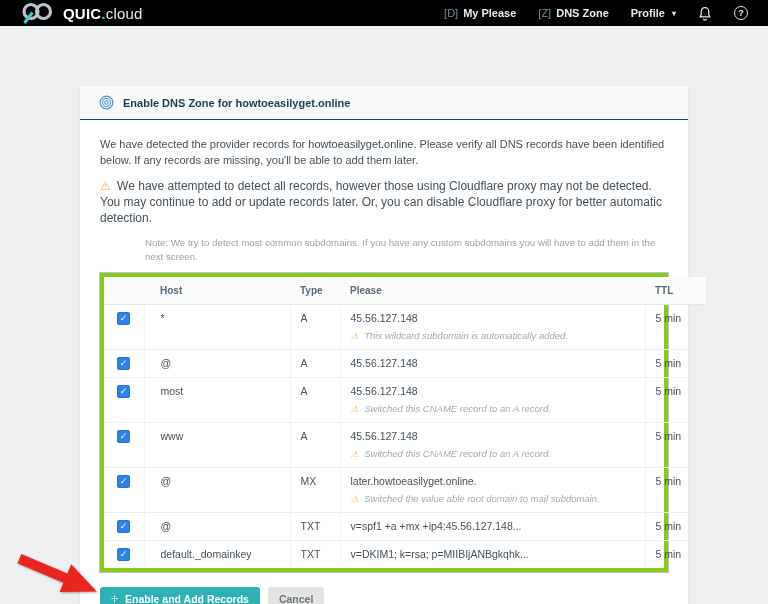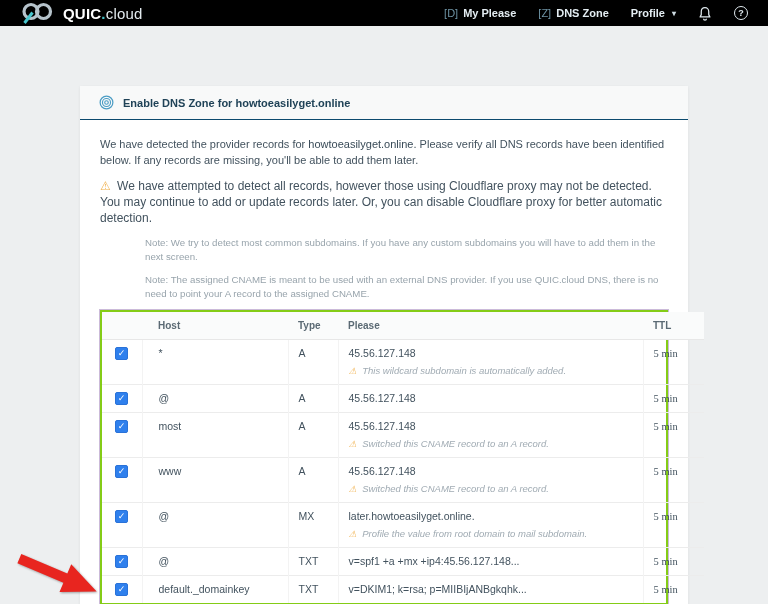--- a/index.html
+++ b/index.html
@@ -28,28 +28,28 @@
   .card-title { font-size:11px; font-weight:700; color:#1f4257; }
   .card-body { padding:16px 20px 0; }
 
   .intro { font-size:11px; line-height:16px; color:#42525e; margin-bottom:10px; }
   .intro b { font-weight:400; color:#384a57; }
   .warn-p { font-size:12px; line-height:16px; color:#42525e; margin-bottom:10px; }
   .warn-glyph { color:#f0b04c; margin-right:3px; }
   .note { font-size:9.7px; line-height:14px; color:#98a4ac; margin-bottom:9px;margin-left:45px; }
 
   
-  .tbl-wrap { border:2px solid #84cc16; box-shadow:0 0 0 1px #cbbad9; }
+  .tbl-wrap { border:4px solid #84cc16; box-shadow:0 0 0 1px #cbbad9; }
   table.dns { width:100%; border-collapse:collapse; table-layout:fixed; }
   table.dns thead th { background:#fafbfb; font-size:10px; color:#5b6a74; font-weight:700;
     text-align:left; padding:8px 10px; border-bottom:1px solid #e7e7e7; }
   table.dns thead th.host-col, table.dns tbody td.host-cell { padding-left:16px; }
   table.dns tbody td { font-size:10.5px; line-height:13px; color:#42525e; padding:7px 10px 7px;
     vertical-align:top; border-top:1px solid #ececec; border-right:1px solid #f3f3f3; }
-  table.dns tbody td:last-child { border-right:none;font-family:Liberation Serif, serif; }
+  table.dns tbody td:last-child { border-right:none; }
   table.dns tbody tr:first-child td { border-top:none; }
   td.cb-cell { padding:7px 0 0 13px !important; }
   .cb { width:13px; height:13px; background:#2f80ed; border:1px solid #2a72d8; border-radius:2px;
     color:#fff; font-size:9px; line-height:11px; text-align:center; cursor:pointer; }
   .val-note { margin-top:5px; font-size:9.5px; line-height:12px; color:#a0abb3;font-style:italic; }
   .val-note .warn-glyph { font-size:9px; }
 
   
   .footer { display:flex; gap:8px; align-items:center; margin-top:15px; padding-bottom:18px; }
   .btn-enable { background:#2fb0b7; color:#ffffff; font-family:inherit; font-size:10.5px; font-weight:700;
@@ -114,21 +114,20 @@
       </span>
       <span class="card-title">Enable DNS Zone for howtoeasilyget.online</span>
     </div>
 
     <div class="card-body">
       <p class="intro"><span>We have detected the provider records for </span><b>howtoeasilyget.online</b><span>. Please verify all DNS records have been identified below. If any records are missing, you'll be able to add them later.</span></p>
 
       <p class="warn-p"><span class="warn-glyph">⚠</span> <span>We have attempted to detect all records, however those using Cloudflare proxy may not be detected. You may continue to add or update records later. Or, you can disable Cloudflare proxy for better automatic detection.</span></p>
 
       <p class="note">Note: We try to detect most common subdomains. If you have any custom subdomains you will have to add them in the next screen.</p>
-      <p class="note">Note: The assigned CNAME is meant to be used with an external DNS provider. If you use QUIC.cloud DNS, there is no need to point your A record to the assigned CNAME.</p>
 
       <div class="tbl-wrap">
         <table class="dns">
           <colgroup>
             <col style="width:40px">
               <col style="width:146px">
               <col style="width:50px">
               <col style="width:305px">
               <col style="width:61px">
           </colgroup>
@@ -190,21 +189,21 @@
                 <td>5 min</td>
               </tr>
               <tr>
                 <td class="cb-cell">
                   <div class="cb">✓</div>
                 </td>
                 <td class="host-cell">@</td>
                 <td>MX</td>
                 <td>
                   <div>later.howtoeasilyget.online.</div>
-                  <div class="val-note"><span class="warn-glyph">⚠</span> <span>Profile the value from root domain to mail subdomain.</span></div>
+                  <div class="val-note"><span class="warn-glyph">⚠</span> <span>Switched the value able root domain to mail subdomain.</span></div>
                 </td>
                 <td>5 min</td>
               </tr>
               <tr>
                 <td class="cb-cell">
                   <div class="cb">✓</div>
                 </td>
                 <td class="host-cell">@</td>
                 <td>TXT</td>
                 <td>

